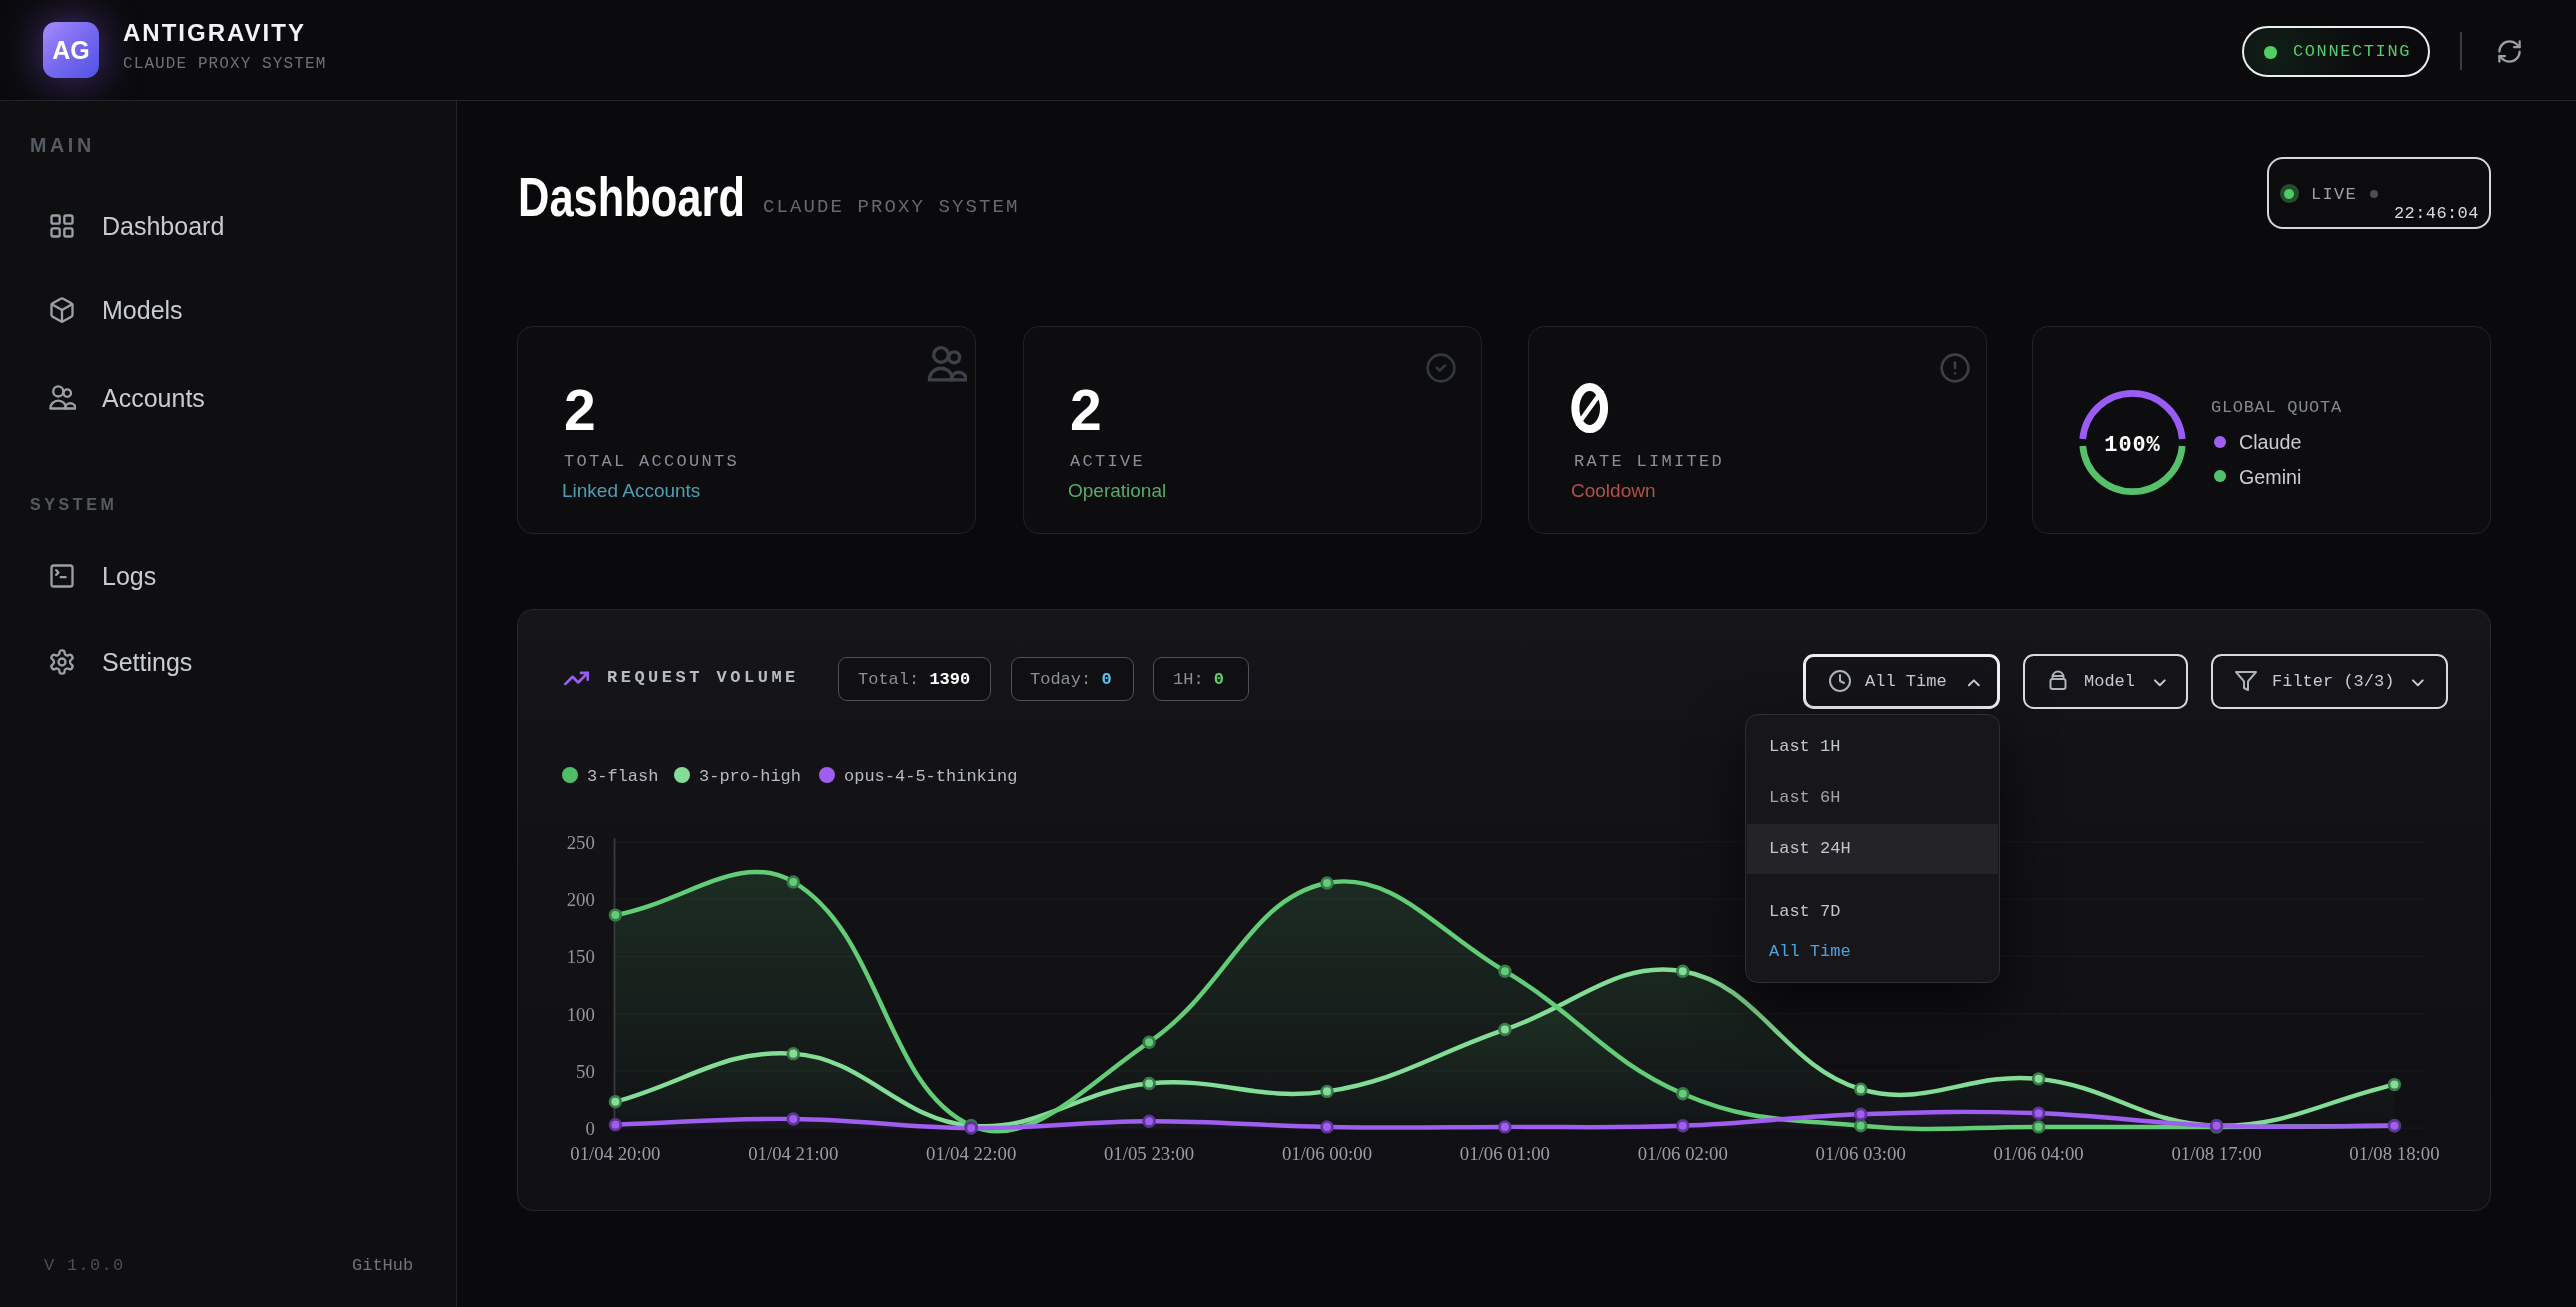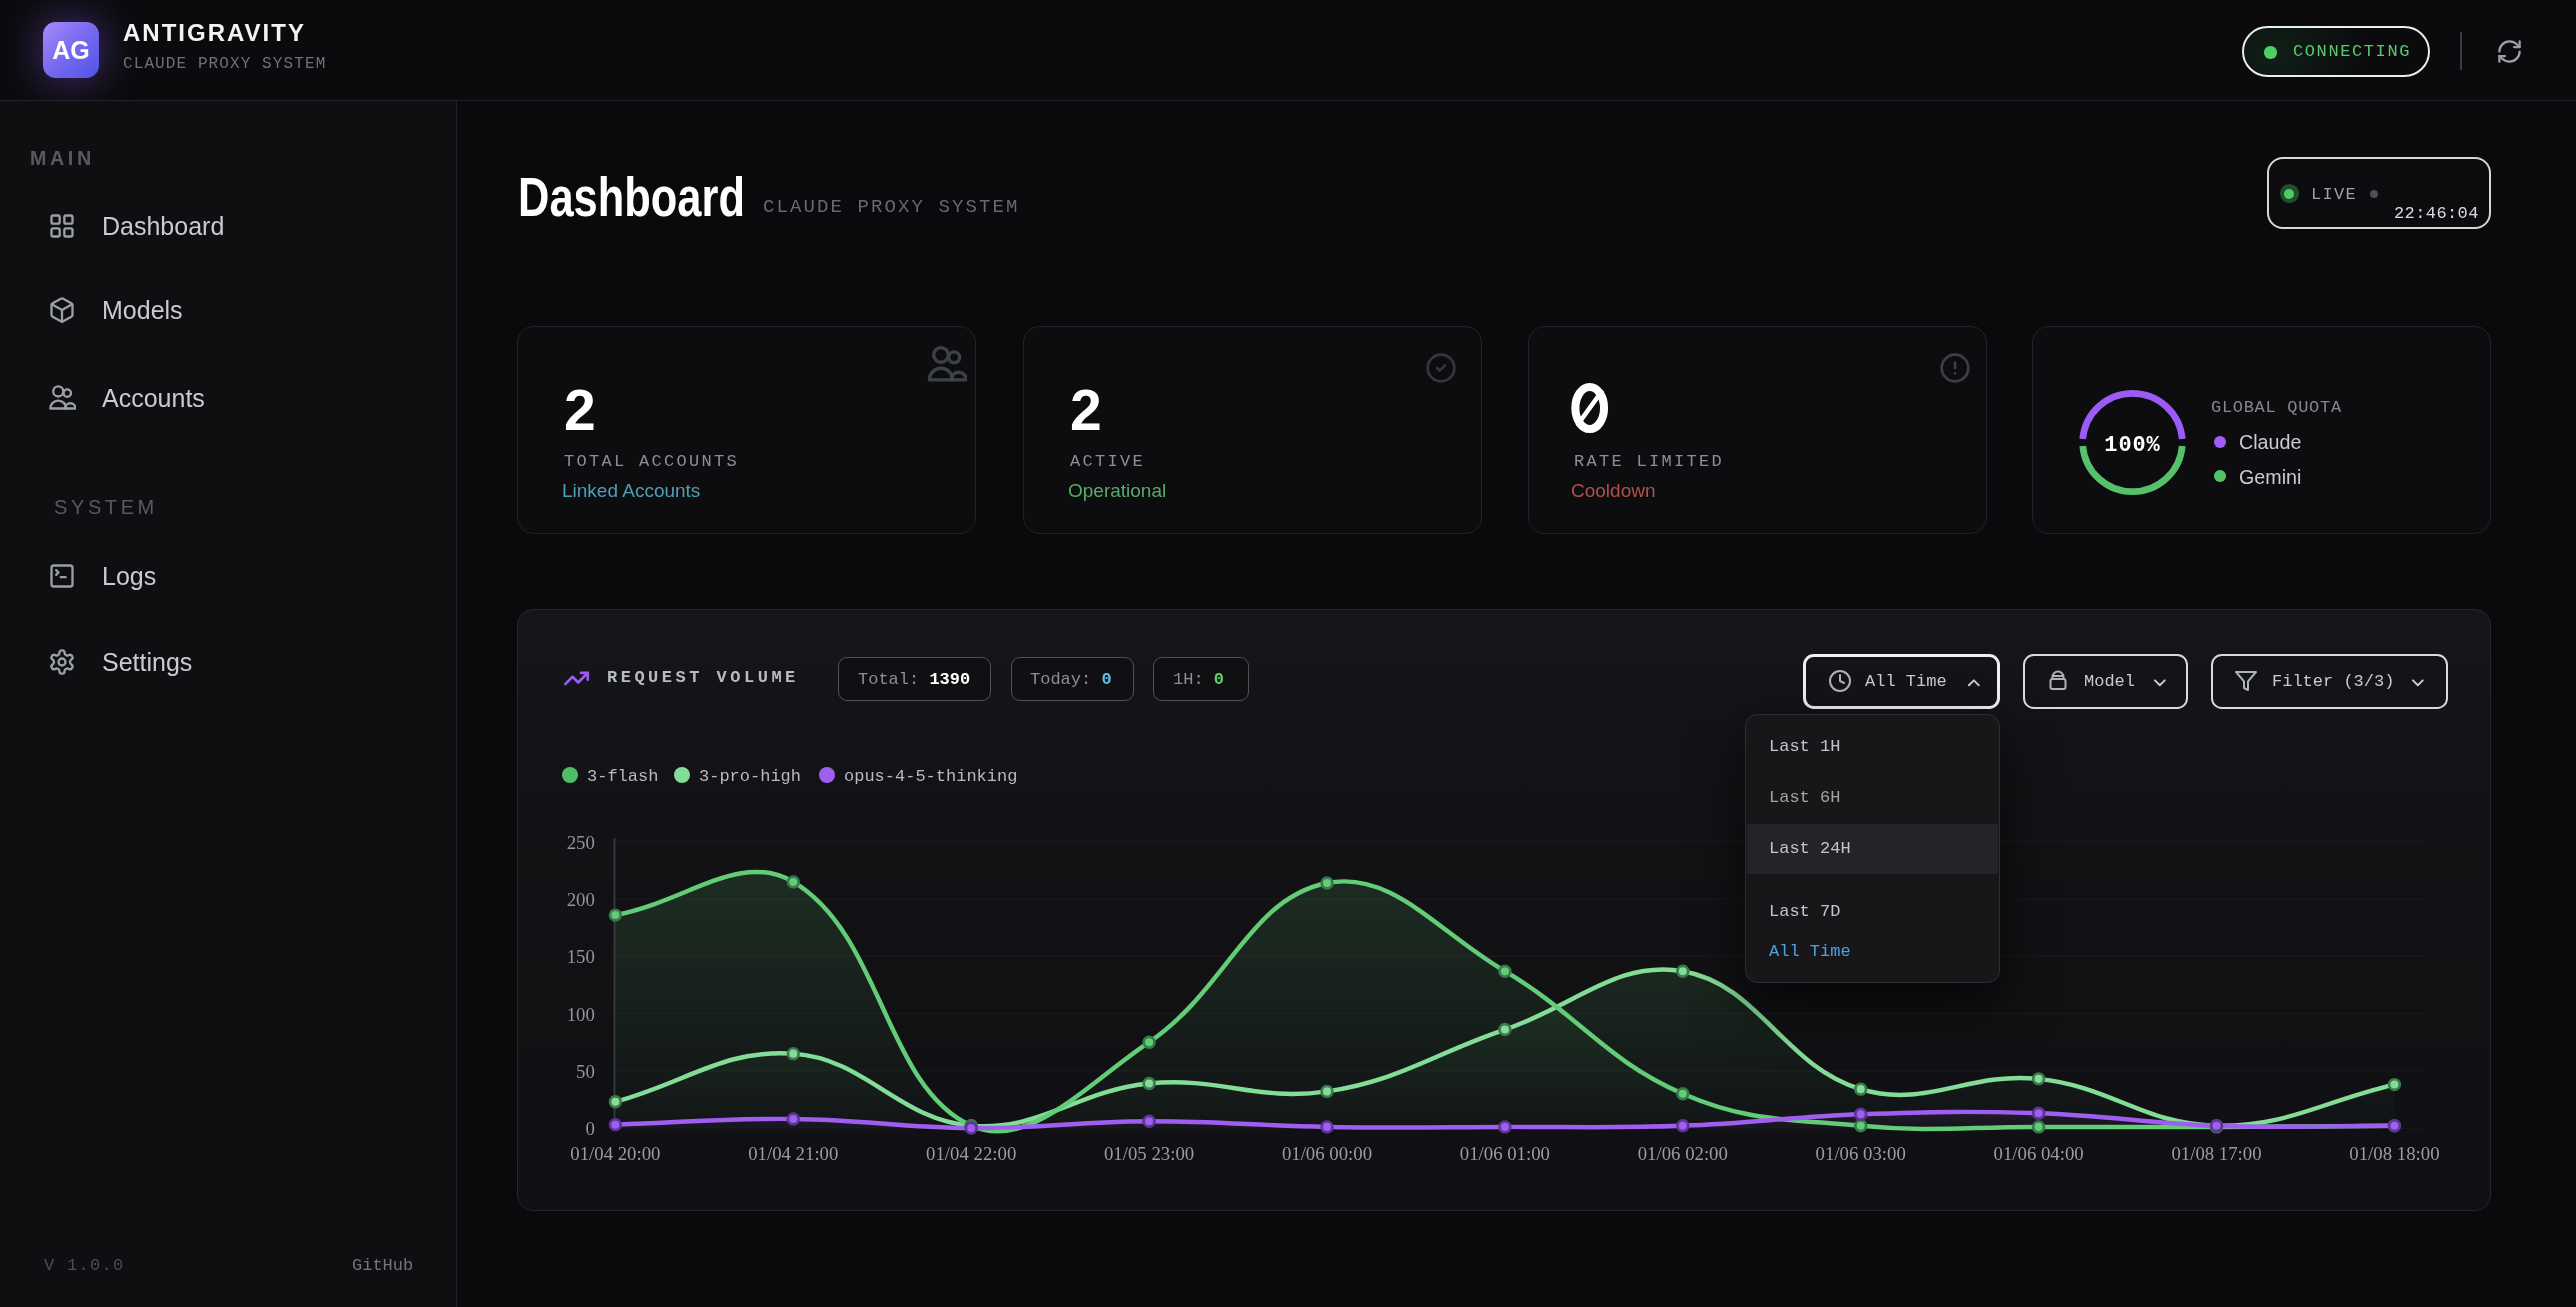--- a/index.html
+++ b/index.html
@@ -23,21 +23,21 @@
 <div class="abs mono" style="left:2293px;top:42px;font-size:17px;color:#58cb6e;letter-spacing:1.6px;">CONNECTING</div>
 <div class="abs" style="left:2460px;top:32px;width:1.8px;height:38px;background:#3a3a40;"></div>
 <svg class="abs ic" style="left:2496px;top:38px;" width="27" height="27" viewBox="0 0 24 24" fill="none" stroke="#9ba0a8" stroke-width="2" stroke-linecap="round" stroke-linejoin="round">
     <path d="M3 12a9 9 0 0 1 9-9 9.75 9.75 0 0 1 6.74 2.74L21 8"></path>
     <path d="M21 3v5h-5"></path>
     <path d="M21 12a9 9 0 0 1-9 9 9.75 9.75 0 0 1-6.74-2.74L3 16"></path>
     <path d="M3 21v-5h5"></path>
   </svg>
 
 <div class="abs" style="left:0;top:101px;width:457px;height:1207px;background:#0f0f12;border-right:1.8px solid #232327;"></div>
-<div class="abs" style="left:30px;top:147px;font-size:19.7px;font-weight:bold;color:#565b63;letter-spacing:3.6px;">MAIN</div>
+<div class="abs" style="left:30px;top:134px;font-size:19.7px;font-weight:bold;color:#565b63;letter-spacing:3.6px;">MAIN</div>
 
 <svg class="abs ic nav-ic" style="left:48px;top:212px;" width="28" height="28" viewBox="0 0 24 24" fill="none" stroke="#9aa0a8" stroke-width="2" stroke-linecap="round" stroke-linejoin="round">
     <rect width="7" height="7" x="3" y="3" rx="1.5"></rect>
     <rect width="7" height="7" x="14" y="3" rx="1.5"></rect>
     <rect width="7" height="7" x="14" y="14" rx="1.5"></rect>
     <rect width="7" height="7" x="3" y="14" rx="1.5"></rect>
   </svg>
 <div class="abs" style="left:102px;top:212px;font-size:25px;color:#c8ccd2;">Dashboard</div>
 
 <svg class="abs ic" style="left:48px;top:296px;" width="28" height="28" viewBox="0 0 24 24" fill="none" stroke="#9aa0a8" stroke-width="2" stroke-linecap="round" stroke-linejoin="round">
@@ -48,21 +48,21 @@
 <div class="abs" style="left:102px;top:296px;font-size:25px;color:#c8ccd2;">Models</div>
 
 <svg class="abs ic" style="left:48px;top:384px;" width="28" height="28" viewBox="0 0 24 24" fill="none" stroke="#9aa0a8" stroke-width="2" stroke-linecap="round" stroke-linejoin="round">
     <circle cx="8.8" cy="6.4" r="4.3"></circle>
     <circle cx="16.5" cy="7.8" r="3.2"></circle>
     <path d="M2 21a6.8 6.8 0 0 1 13.6 0z"></path>
     <path d="M14.6 21a4.5 4.5 0 0 1 9 0z"></path>
   </svg>
 <div class="abs" style="left:102px;top:384px;font-size:25px;color:#c8ccd2;">Accounts</div>
 
-<div class="abs" style="left:30px;top:496px;font-size:20px;font-weight:normal;color:#565b63;letter-spacing:3.6px;margin-left:24px;">SYSTEM</div>
+<div class="abs" style="left:30px;top:496px;font-size:16px;font-weight:bold;color:#565b63;letter-spacing:3.6px;">SYSTEM</div>
 
 <svg class="abs ic" style="left:48px;top:562px;" width="28" height="28" viewBox="0 0 24 24" fill="none" stroke="#9aa0a8" stroke-width="2" stroke-linecap="round" stroke-linejoin="round">
     <rect width="18" height="18" x="3" y="3" rx="2"></rect>
     <path d="m7 11 2-2-2-2"></path>
     <path d="M11 13h4"></path>
   </svg>
 <div class="abs" style="left:102px;top:562px;font-size:25px;color:#c8ccd2;">Logs</div>
 
 <svg class="abs ic" style="left:48px;top:648px;" width="28" height="28" viewBox="0 0 24 24" fill="none" stroke="#9aa0a8" stroke-width="2" stroke-linecap="round" stroke-linejoin="round">
     <path d="M12.22 2h-.44a2 2 0 0 0-2 2v.18a2 2 0 0 1-1 1.73l-.43.25a2 2 0 0 1-2 0l-.15-.08a2 2 0 0 0-2.73.73l-.22.38a2 2 0 0 0 .73 2.73l.15.1a2 2 0 0 1 1 1.72v.51a2 2 0 0 1-1 1.74l-.15.09a2 2 0 0 0-.73 2.73l.22.38a2 2 0 0 0 2.73.73l.15-.08a2 2 0 0 1 2 0l.43.25a2 2 0 0 1 1 1.73V20a2 2 0 0 0 2 2h.44a2 2 0 0 0 2-2v-.18a2 2 0 0 1 1-1.73l.43-.25a2 2 0 0 1 2 0l.15.08a2 2 0 0 0 2.73-.73l.22-.39a2 2 0 0 0-.73-2.73l-.15-.08a2 2 0 0 1-1-1.74v-.5a2 2 0 0 1 1-1.74l.15-.09a2 2 0 0 0 .73-2.73l-.22-.38a2 2 0 0 0-2.73-.73l-.15.08a2 2 0 0 1-2 0l-.43-.25a2 2 0 0 1-1-1.73V4a2 2 0 0 0-2-2z"></path>

